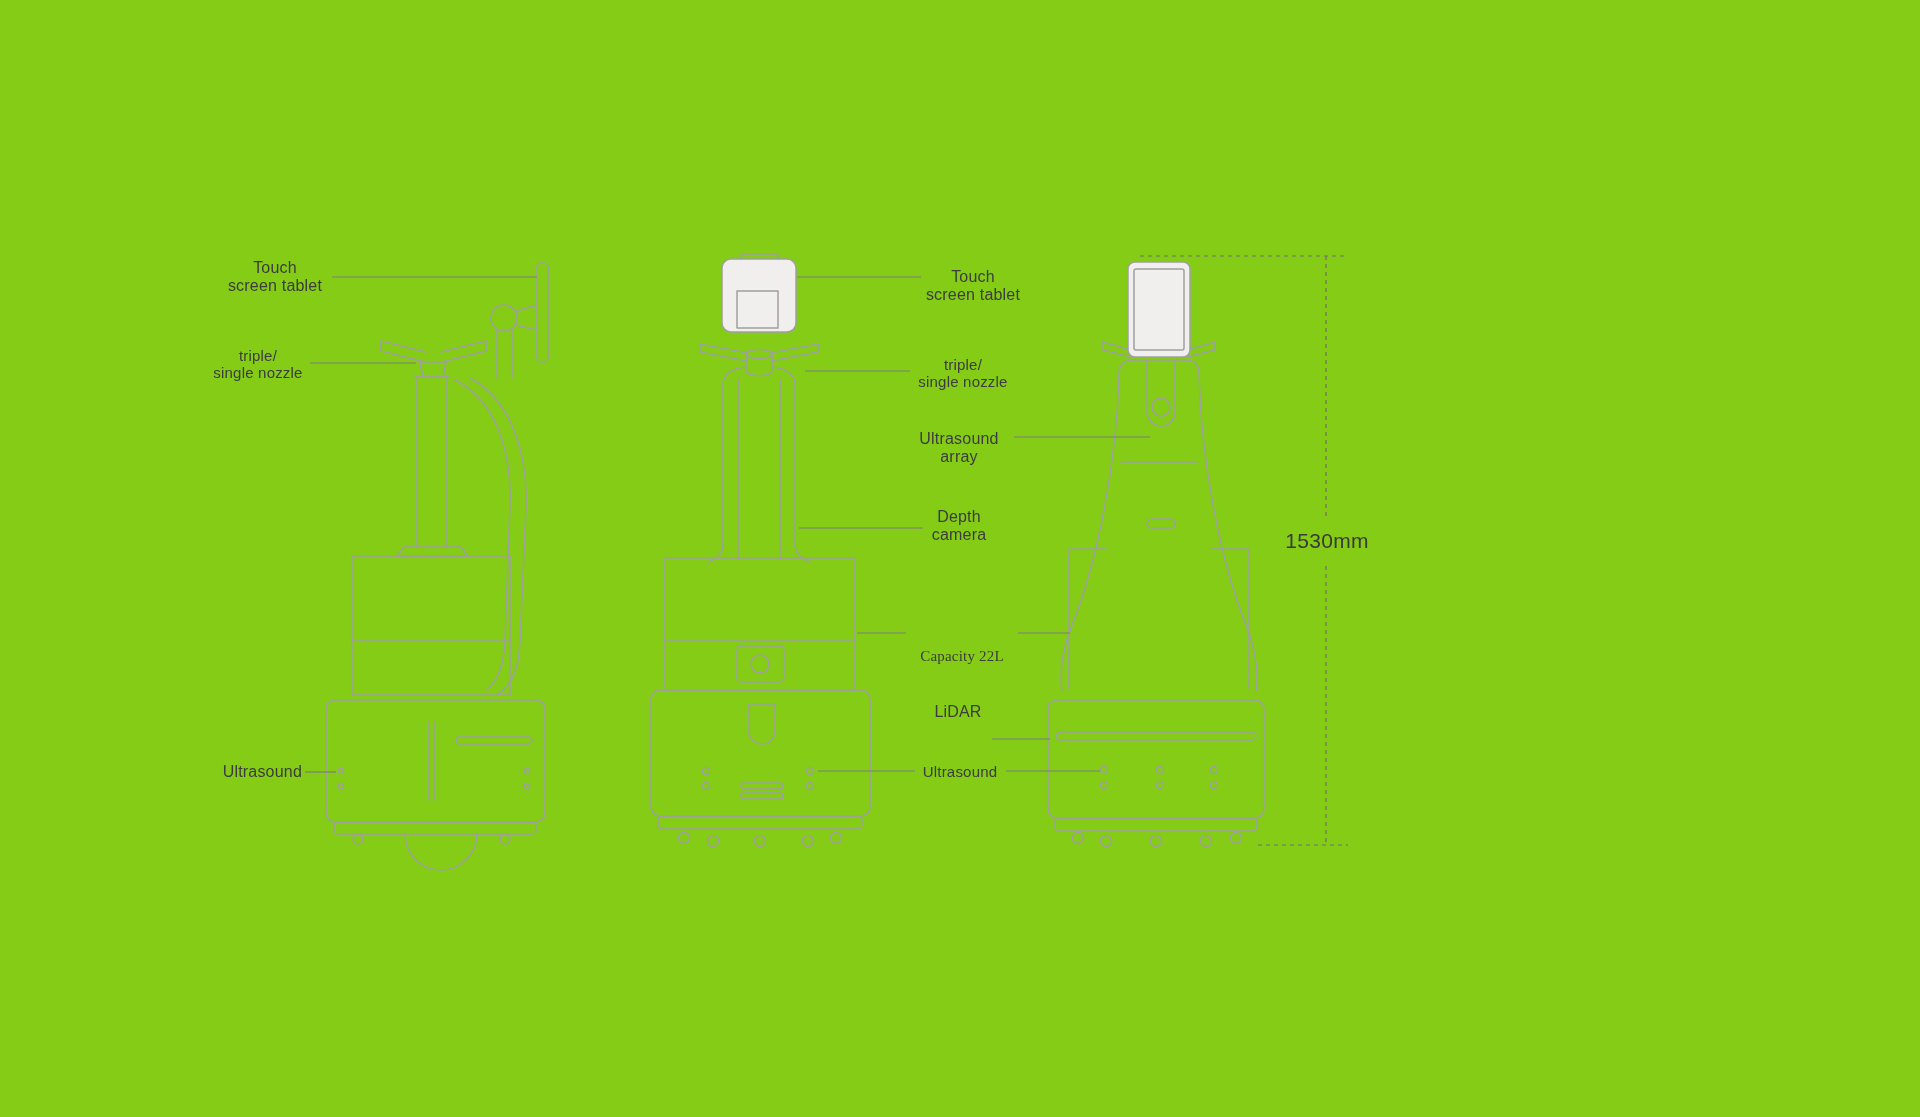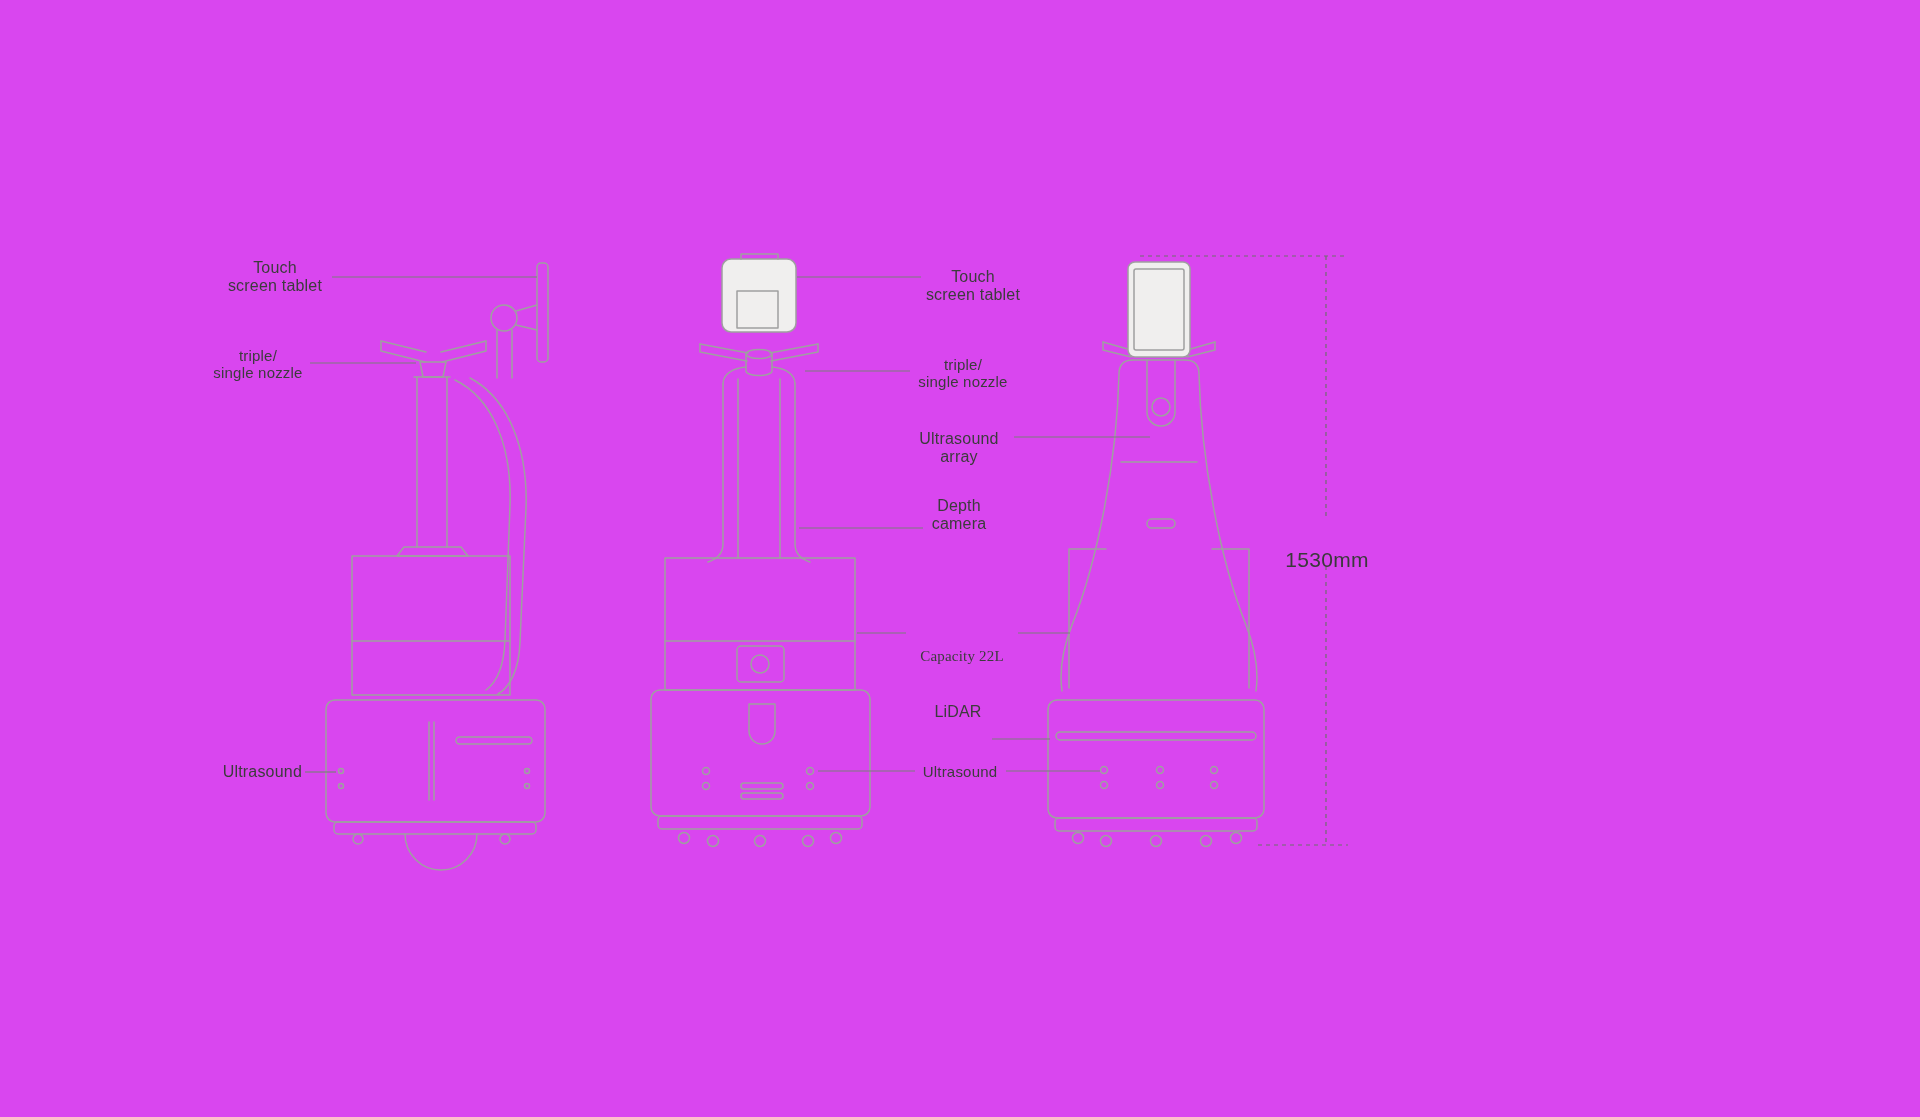--- a/index.html
+++ b/index.html
@@ -3,21 +3,21 @@
 <meta charset="utf-8">
 <style>
   html,body{margin:0;padding:0;}
   body{
     font-family:"Liberation Sans", sans-serif;
     background:#e9e8e7;
   }
   .stage{
     position:relative;
     width:1920px;height:1117px;
-    background:#d946ef;
+    background:#84cc16;
     overflow:hidden;
   }
   .stage svg{position:absolute;left:0;top:0;}
   .callout{
     position:absolute;
     white-space:pre-line;
     text-align:center;
     color:#3c3c3c;
     font-size:16px;
     line-height:18px;
@@ -233,24 +233,24 @@
 
   <div class="callout" style="left:898px;top:268px;width:150px;">Touch
 screen tablet</div>
 
   <div class="callout small" style="left:888px;top:356px;width:150px;">triple/
 single nozzle</div>
 
   <div class="callout" style="left:884px;top:430px;width:150px;">Ultrasound
 array</div>
 
-  <div class="callout" style="left:884px;top:497px;width:150px;">Depth
+  <div class="callout" style="left:884px;top:508px;width:150px;">Depth
 camera</div>
 
   <div class="callout small" style="left:887px;top:648px;width:150px;font-family:Liberation Serif, serif;">Capacity 22L</div>
 
   <div class="callout" style="left:883px;top:703px;width:150px;">LiDAR</div>
 
   <div class="callout small" style="left:885px;top:763px;width:150px;">Ultrasound</div>
 
-  <div class="dim-label" style="left:1272px;top:548px;width:110px;">1530mm</div>
+  <div class="dim-label" style="left:1272px;top:529px;width:110px;">1530mm</div>
 
 </div>
 
 </body></html>

